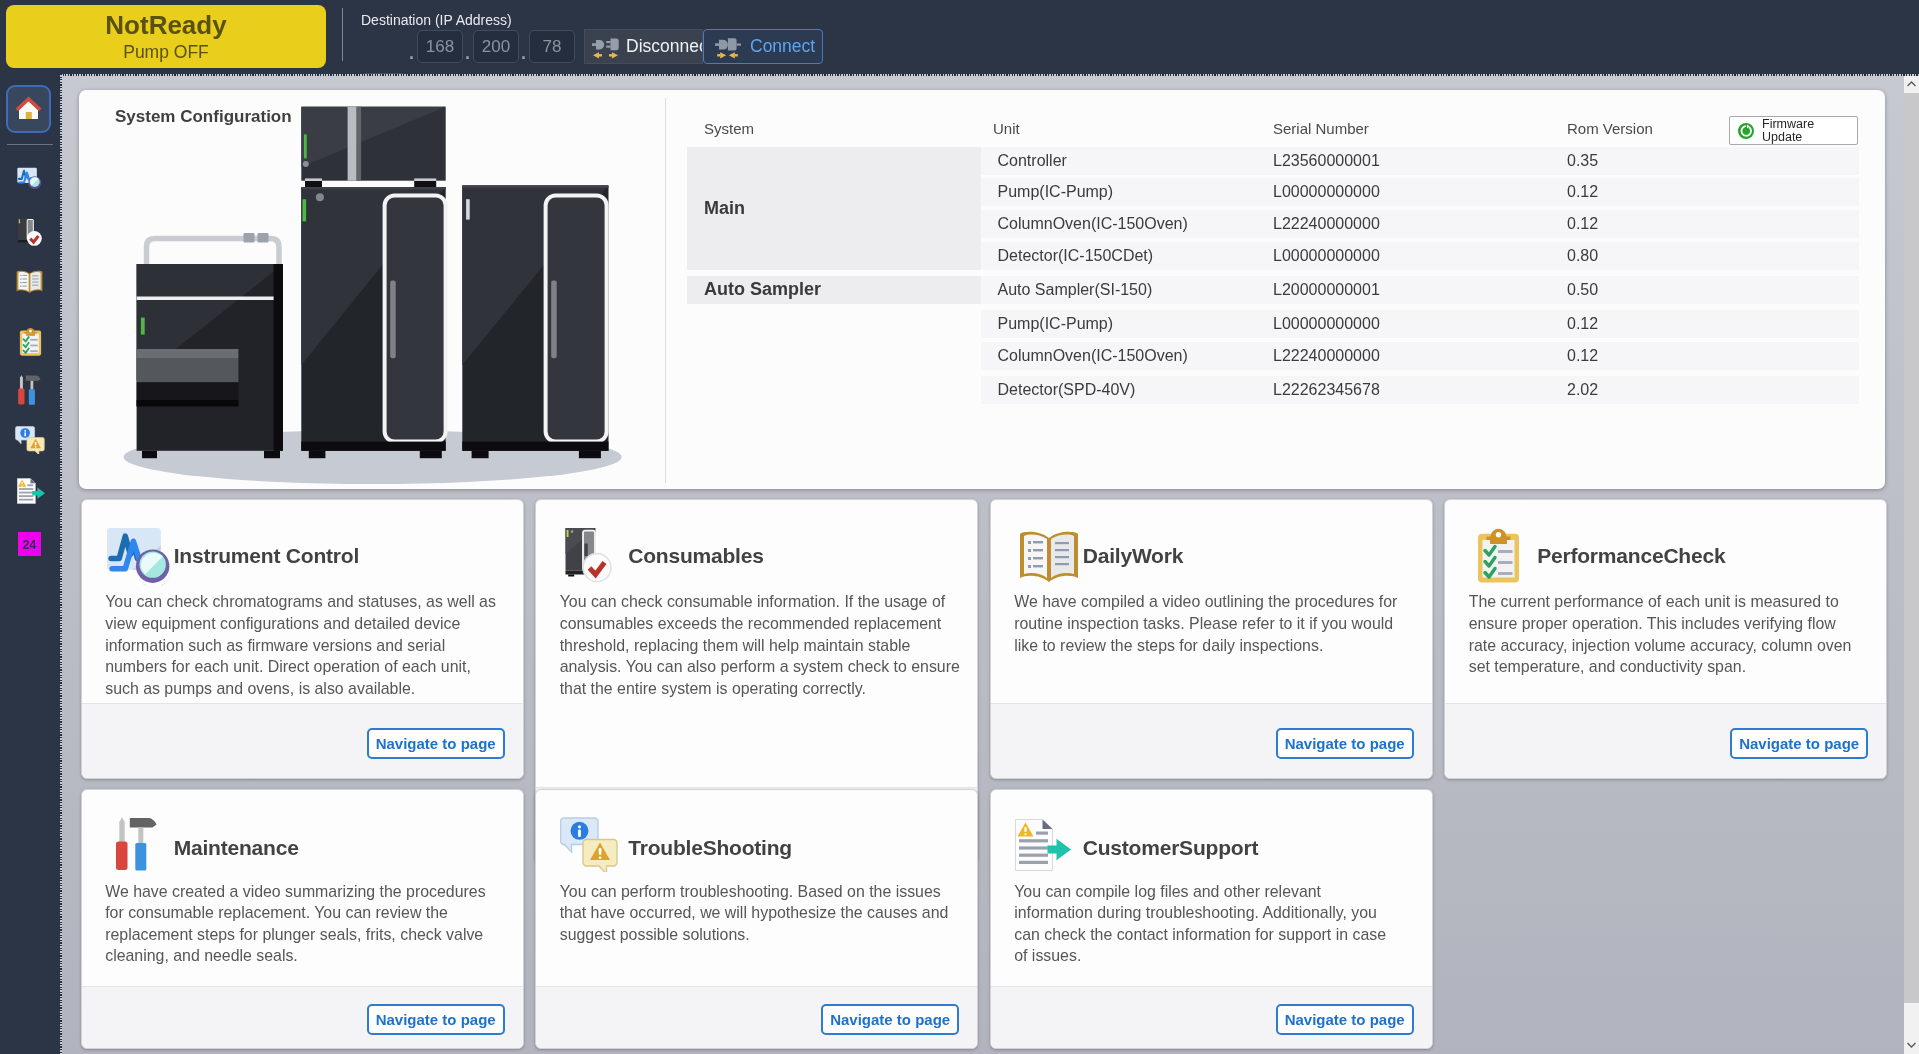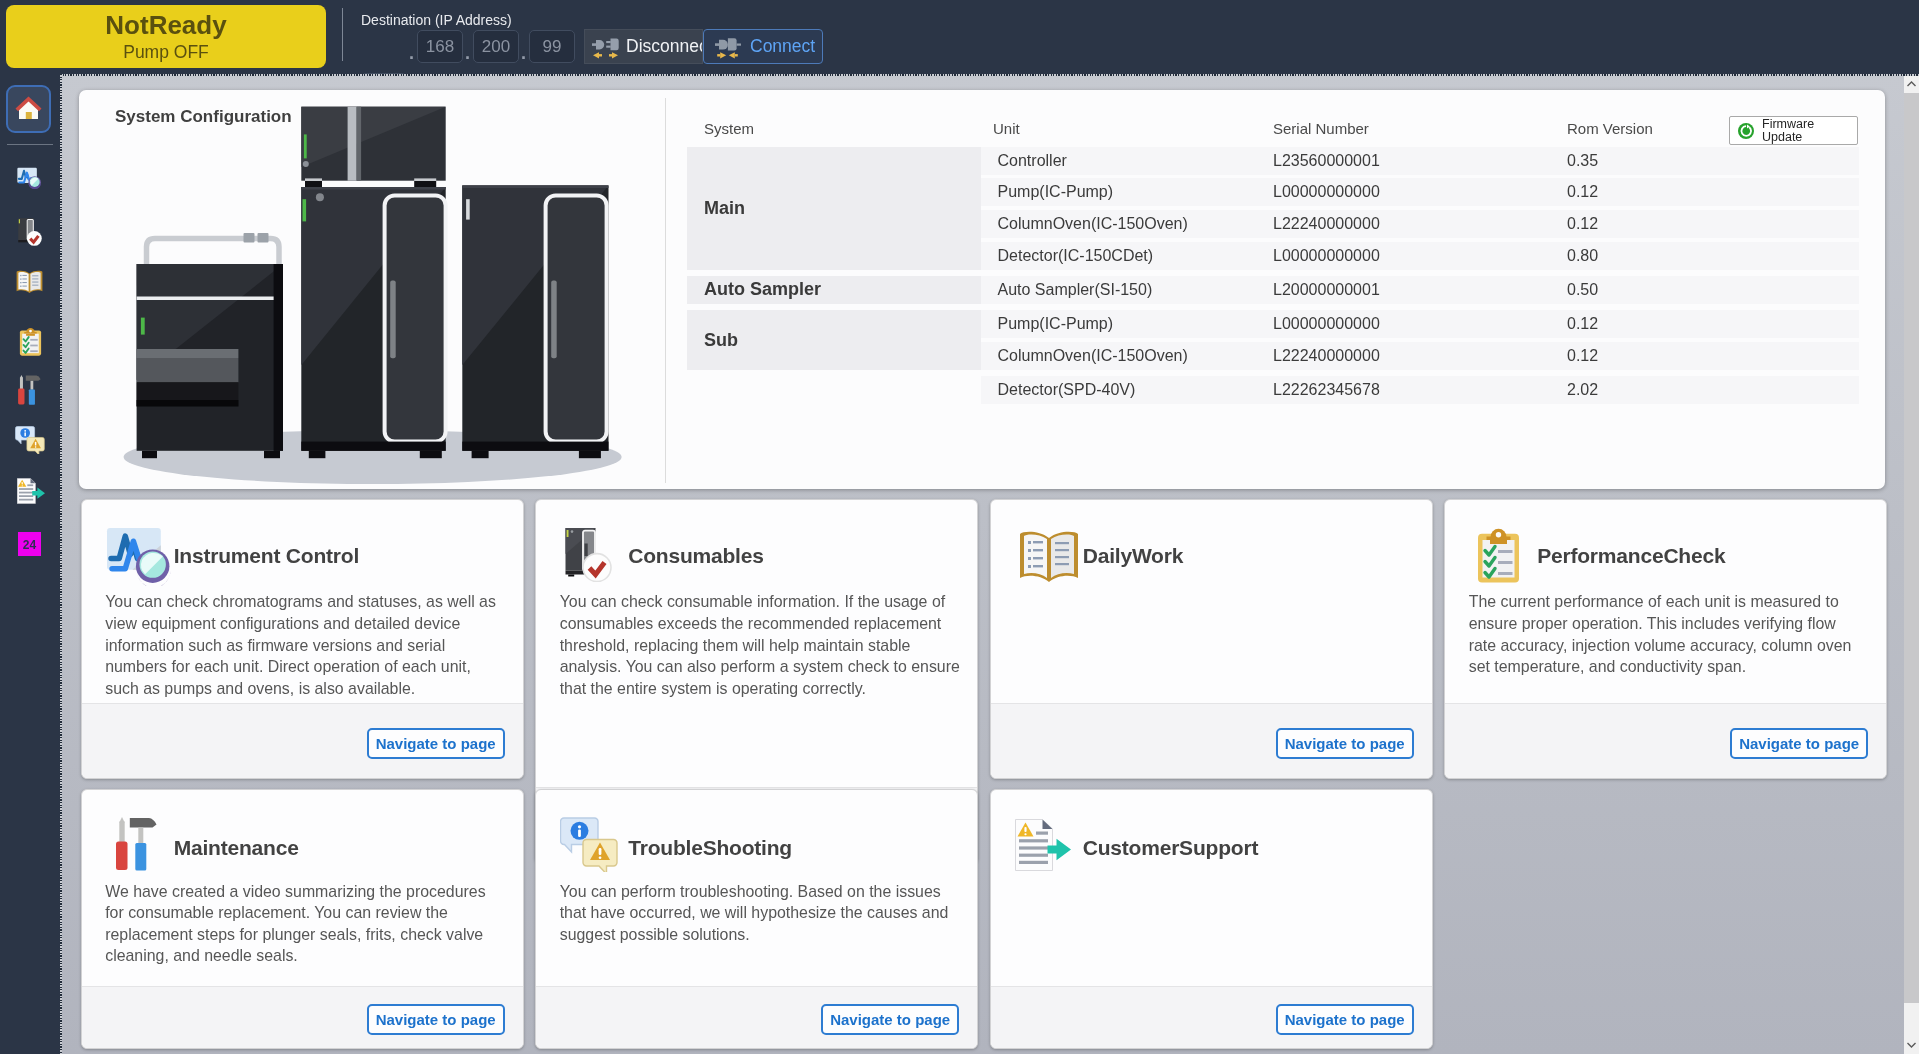--- a/index.html
+++ b/index.html
@@ -63,21 +63,21 @@
       <div class="l2">Pump OFF</div>
     </div>
   <div class="hdiv"></div>
   <div class="destlabel">Destination (IP Address)</div>
   <div class="ipbox" style="left:361px;margin-top:43px;">192</div>
     <div class="ipdot" style="left:409px;">.</div>
   <div class="ipbox" style="left:417px;">168</div>
     <div class="ipdot" style="left:465px;">.</div>
   <div class="ipbox" style="left:473px;">200</div>
     <div class="ipdot" style="left:521px;">.</div>
-  <div class="ipbox" style="left:529px;">99</div>
+  <div class="ipbox" style="left:529px;">78</div>
   <div class="hbtn btn-disc">
       <span style="margin-left:6px;display:flex;">
         <svg width="30" height="26" viewBox="0 0 30 26">
     <rect x="1" y="9.3" width="4" height="2.6" fill="#959eab"></rect>
     <path d="M5 6 h3.5 a4.7 4.7 0 014.7 4.7 v0 a4.7 4.7 0 01-4.7 4.7 h-3.5 z" fill="#959eab"></path>
     <rect x="15.2" y="7" width="4.5" height="2.1" fill="#959eab"></rect>
     <rect x="15.2" y="11.6" width="4.5" height="2.1" fill="#959eab"></rect>
     <path d="M19.5 4.5 h6 a2.2 2.2 0 012.2 2.2 v7.3 a2.2 2.2 0 01-2.2 2.2 h-6 z" fill="#959eab"></path>
     <polygon points="2,21.3 8,18.2 8,24.4" fill="#e8b84b"></polygon>
           <rect x="8" y="20.1" width="3" height="2.4" fill="#e8b84b"></rect>
@@ -269,21 +269,20 @@
       <rect x="352.6" y="355.8" width="17" height="7.4" fill="#0c0c10"></rect>
       <rect x="459.9" y="355.8" width="22" height="7.4" fill="#0c0c10"></rect>
     </svg>
     <div class="thead" style="left:625px;">System</div>
     <div class="thead" style="left:914px;">Unit</div>
     <div class="thead" style="left:1194px;">Serial Number</div>
     <div class="thead" style="left:1488px;">Rom Version</div>
 
     <div class="syscell" style="top:56.5px; height:123.4px;">Main</div>
     <div class="syscell" style="top:185.8px; height:28.3px;">Auto Sampler</div>
-    <div class="syscell" style="top:220px; height:60px;">Sub</div>
 
     <div class="trow" style="top:56.5px;">
         <div></div>
         <div style="width:275.5px;">Controller</div>
         <div style="width:294px;">L23560000001</div>
         <div>0.35</div>
       </div>
     <div class="trow" style="top:88.2px;">
         <div></div>
         <div style="width:275.5px;">Pump(IC-Pump)</div>
@@ -389,20 +388,21 @@
           <rect x="16" y="27" width="10" height="2.4"></rect>
         <rect x="11" y="35" width="3" height="3"></rect>
           <rect x="16" y="35" width="10" height="2.4"></rect>
         <rect x="38" y="12" width="14" height="2.2"></rect>
           <rect x="38" y="19" width="14" height="2.2"></rect>
         <rect x="38" y="26" width="14" height="2.2"></rect>
           <rect x="38" y="33" width="14" height="2.2"></rect>
       </g>
     </svg>
     <div class="title" style="top:44px;">DailyWork</div>
+    <div class="desc" style="top:91px;">We have compiled a video outlining the procedures for<br>routine inspection tasks. Please refer to it if you would<br>like to review the steps for daily inspections.</div>
     <div class="foot" style="height:75px;">
         <div class="navbtn" style="top:24px;">Navigate to page</div>
       </div>
   </div>
 
   <div class="card" style="left:1384.2px; top:425.4px; height:280px;">
     <svg style="position:absolute;left:33px;top:26.5px;" width="41" height="56" viewBox="0 0 41 56">
       <rect x="0" y="6.8" width="41" height="48.6" rx="4" fill="#ecc45c"></rect>
       <path d="M12.5 10 A8 8.2 0 0128.5 10 L28.5 14 L12.5 14 Z" fill="#ce9226"></path>
       <rect x="8.5" y="9.5" width="24" height="7.5" fill="#ce9226"></rect>
@@ -471,20 +471,21 @@
       <g fill="#9ba1ac">
         <rect x="21" y="12.5" width="12" height="3.2"></rect>
         <rect x="4" y="20.2" width="29" height="3.2"></rect>
         <rect x="4" y="27.4" width="29" height="3.2"></rect>
         <rect x="4" y="34.6" width="29" height="3.2"></rect>
         <rect x="4" y="41.8" width="29" height="3.2"></rect>
       </g>
       <path d="M32.5 26.5 L41.5 26.5 L41.5 19.8 L56 30.5 L41.5 41.2 L41.5 34.5 L32.5 34.5 Z" fill="#1fc3ab"></path>
     </svg>
     <div class="title" style="top:46.5px;">CustomerSupport</div>
+    <div class="desc" style="top:91px;">You can compile log files and other relevant<br>information during troubleshooting. Additionally, you<br>can check the contact information for support in case<br>of issues.</div>
     <div class="foot" style="height:62px;">
         <div class="navbtn" style="top:17px;">Navigate to page</div>
       </div>
   </div>
 </div>
 
 <div class="sbar"></div>
 <div class="sthumb"></div>
 <div class="dotH"></div>
 <div class="dotV"></div>

